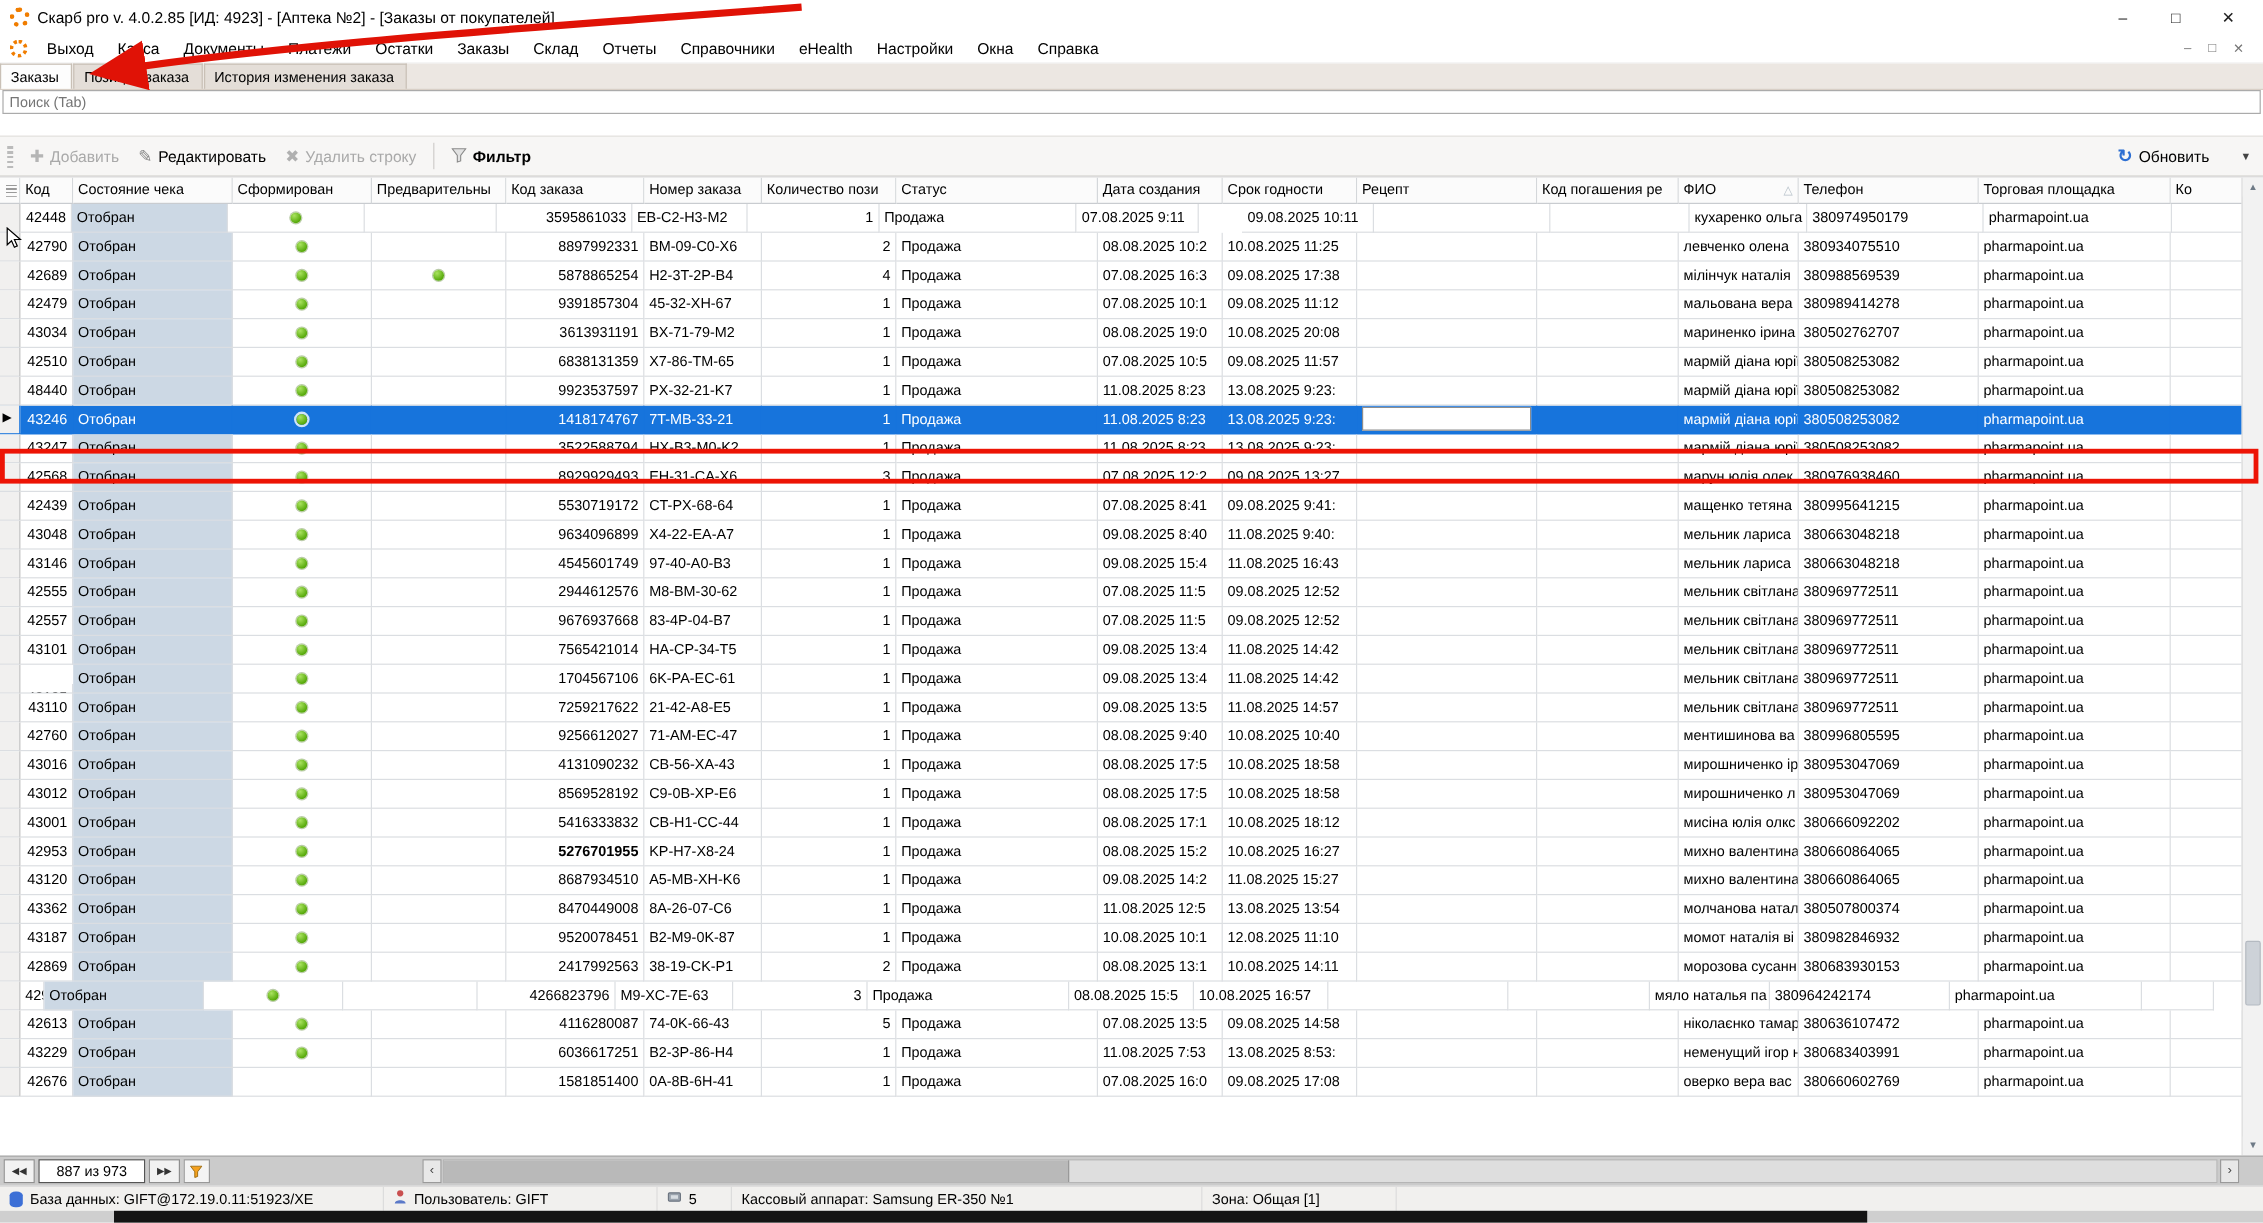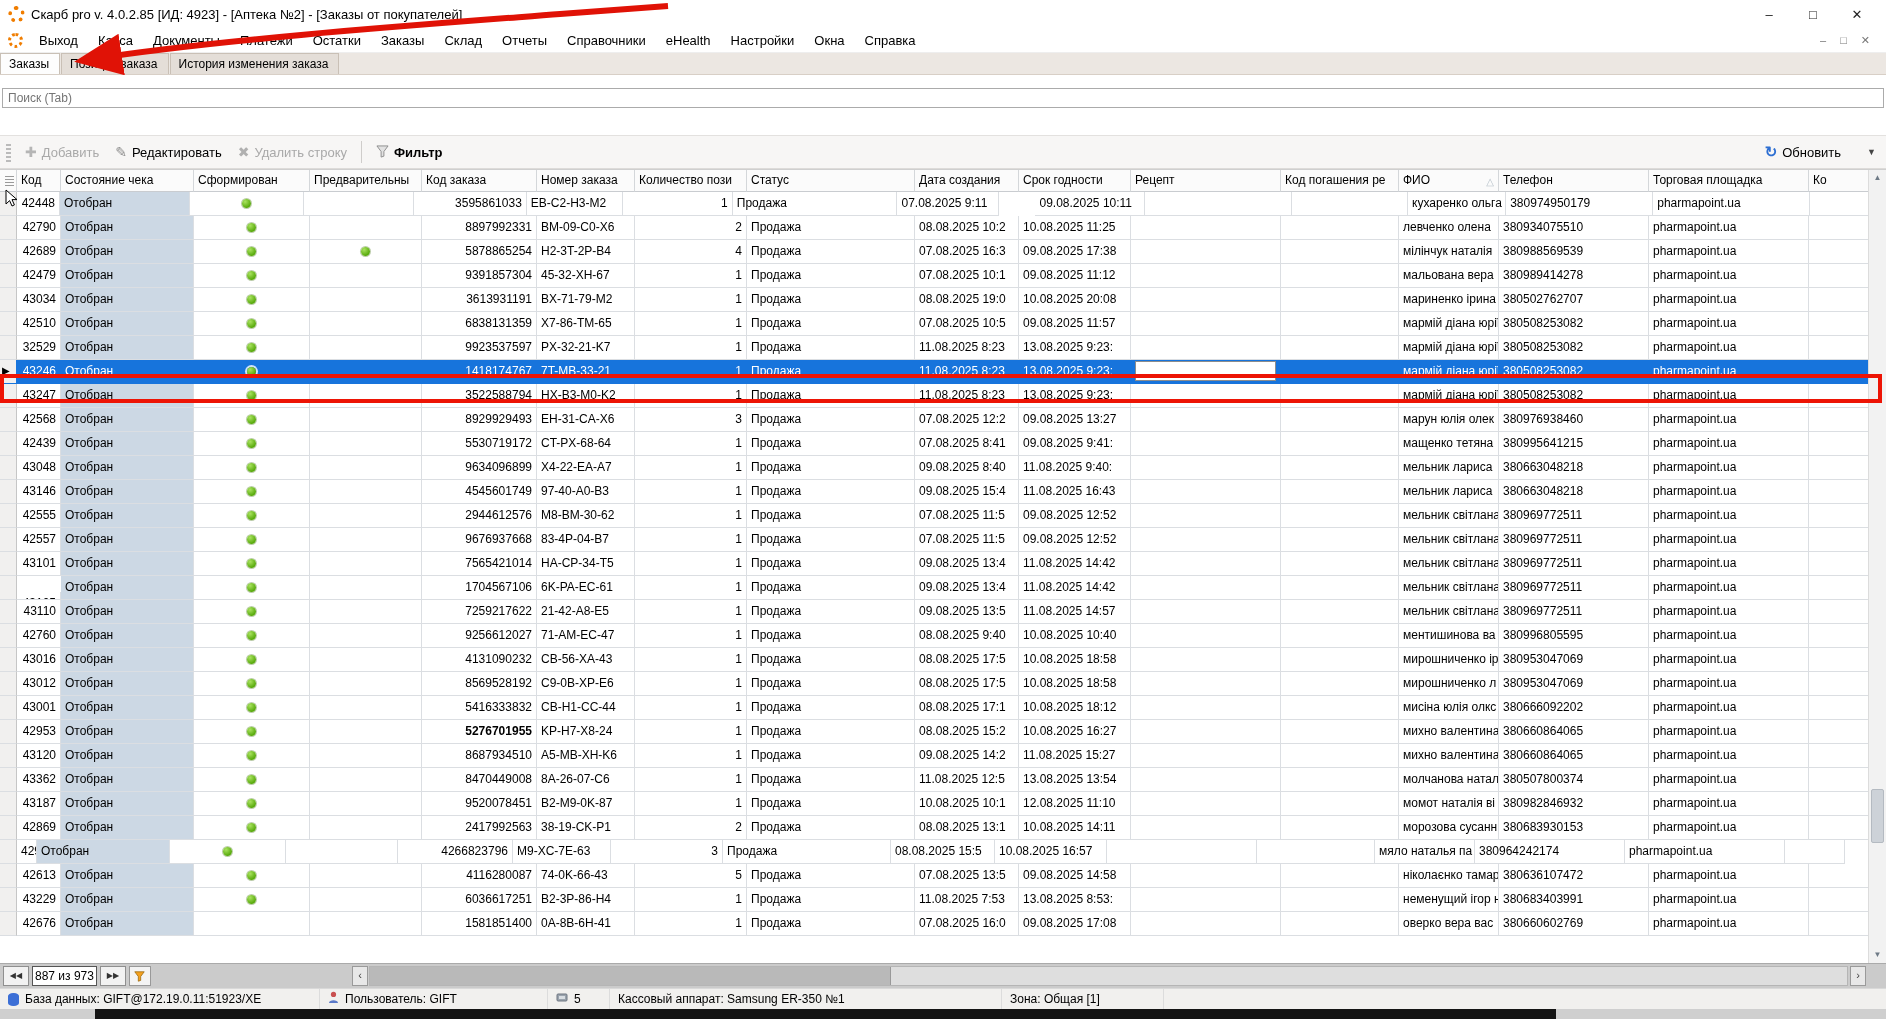--- a/index.html
+++ b/index.html
@@ -26,21 +26,21 @@
   .doctabs{height:21px;background:#ece7e2;display:flex;align-items:flex-end;flex:none;border-bottom:1px solid #d8cfc6;}
   .doctab{font-size:12px;padding:3px 10px 3px 8px;background:#e4ded8;border:1px solid #c9c0b6;border-bottom:none;
           margin-right:1px;white-space:nowrap;}
   .doctab.active{background:#fdfdfd;position:relative;z-index:2;}
 
   
   .title-band{height:42px;background:#f8cda9;display:flex;align-items:center;padding:0 8px;flex:none;}
   .page-title{font-size:30px;font-weight:bold;letter-spacing:0;}
 
   
-  .search-row{height:24px;flex:none;background:#fff;display:flex;align-items:center;padding:11px 2px;}
+  .search-row{height:24px;flex:none;background:#fff;display:flex;align-items:flex-start;padding:0 2px;}
   .search-input{width:100%;height:20px;border:1px solid #ababab;font-family:"Liberation Sans",sans-serif;
                 font-size:12px;padding:0 5px;box-sizing:border-box;}
   .gap{height:14px;background:#fff;flex:none;}
 
   
   .toolbar{height:32px;background:#f7f6f5;border-top:1px solid #e3e1df;border-bottom:1px solid #dddbd9;
            display:flex;align-items:center;padding:0 4px;flex:none;}
   .grip{width:5px;height:20px;margin:0 6px 0 2px;
         background:repeating-linear-gradient(0deg,#bbb 0 2px,transparent 2px 4px);}
   .tb-btn{display:flex;align-items:center;gap:5px;font-size:13px;padding:4px 8px;white-space:nowrap;}
@@ -81,21 +81,21 @@
   .vscroll{position:absolute;top:0;right:0;bottom:0;width:17px;background:#f2f2f2;border-left:1px solid #dcdcdc;}
   .vs-btn{height:16px;text-align:center;font-size:8px;color:#6e7a86;line-height:16px;background:#f2f2f2;}
   .vs-btn.bottom{position:absolute;bottom:0;left:0;right:0;}
   .vs-thumb{position:absolute;left:2px;right:2px;top:78%;height:52px;background:#cdd2d8;border:1px solid #b4bac1;border-radius:2px;}
 
   
   .pager{height:24px;background:#cbcbcb;border-top:1px solid #aaa;display:flex;align-items:center;flex:none;position:relative;}
   .pg-btn{width:26px;height:20px;margin-left:3px;background:#f2f2f2;border:1px solid #8f8f8f;
           font-size:8px;text-align:center;line-height:18px;color:#333;box-sizing:border-box;}
   .pg-count{height:20px;background:#fff;border:1px solid #555;font-size:12px;line-height:18px;
-            padding:0 2px;margin-left:3px;box-sizing:border-box;}
+            padding:0 14px;margin-left:3px;box-sizing:border-box;}
   .pg-filter{width:22px;height:20px;margin-left:3px;background:#f4f4f4;border:1px solid #999;
              display:flex;align-items:center;justify-content:center;box-sizing:border-box;}
   .hs-left{position:absolute;left:352px;top:2px;width:16px;height:20px;background:#e8e8e8;border:1px solid #9a9a9a;
            box-sizing:border-box;text-align:center;line-height:17px;font-size:11px;color:#444;}
   .hs-track{position:absolute;left:369px;right:38px;top:2px;height:20px;background:#dedede;border:1px solid #b5b5b5;box-sizing:border-box;}
   .hs-thumb{position:absolute;left:0;top:0;height:18px;width:520px;background:#b9b9b9;border-right:1px solid #999;}
   .hs-right{position:absolute;right:20px;top:2px;width:16px;height:20px;background:#e8e8e8;border:1px solid #9a9a9a;
            box-sizing:border-box;text-align:center;line-height:17px;font-size:11px;color:#444;}
 
   
@@ -340,21 +340,21 @@
           <div class="gcell" style="width: 112px;">09.08.2025 11:57</div>
           <div class="gcell" style="width: 150px;"></div>
           <div class="gcell" style="width: 118px;"></div>
           <div class="gcell" style="width: 100px;">мармій діана юрії</div>
           <div class="gcell" style="width: 150px;">380508253082</div>
           <div class="gcell" style="width: 160px;">pharmapoint.ua</div>
           <div class="gcell" style="width: 60px;"></div>
         </div>
         <div class="grid-row">
           <div class="gcell marker-cell" style="width: 17px;"></div>
-          <div class="gcell num" style="width: 44px;">32529</div>
+          <div class="gcell num" style="width: 44px;">48440</div>
           <div class="gcell state-cell" style="width: 133px;">Отобран</div>
           <div class="gcell dot-cell" style="width: 116px;"><span class="dot"></span></div>
           <div class="gcell dot-cell" style="width: 112px;"></div>
           <div class="gcell num" style="width: 115px;">9923537597</div>
           <div class="gcell" style="width: 98px;">PX-32-21-K7</div>
           <div class="gcell num" style="width: 112px;">1</div>
           <div class="gcell" style="width: 168px;">Продажа</div>
           <div class="gcell" style="width: 104px;">11.08.2025 8:23</div>
           <div class="gcell" style="width: 112px;">13.08.2025 9:23:</div>
           <div class="gcell" style="width: 150px;"></div>

